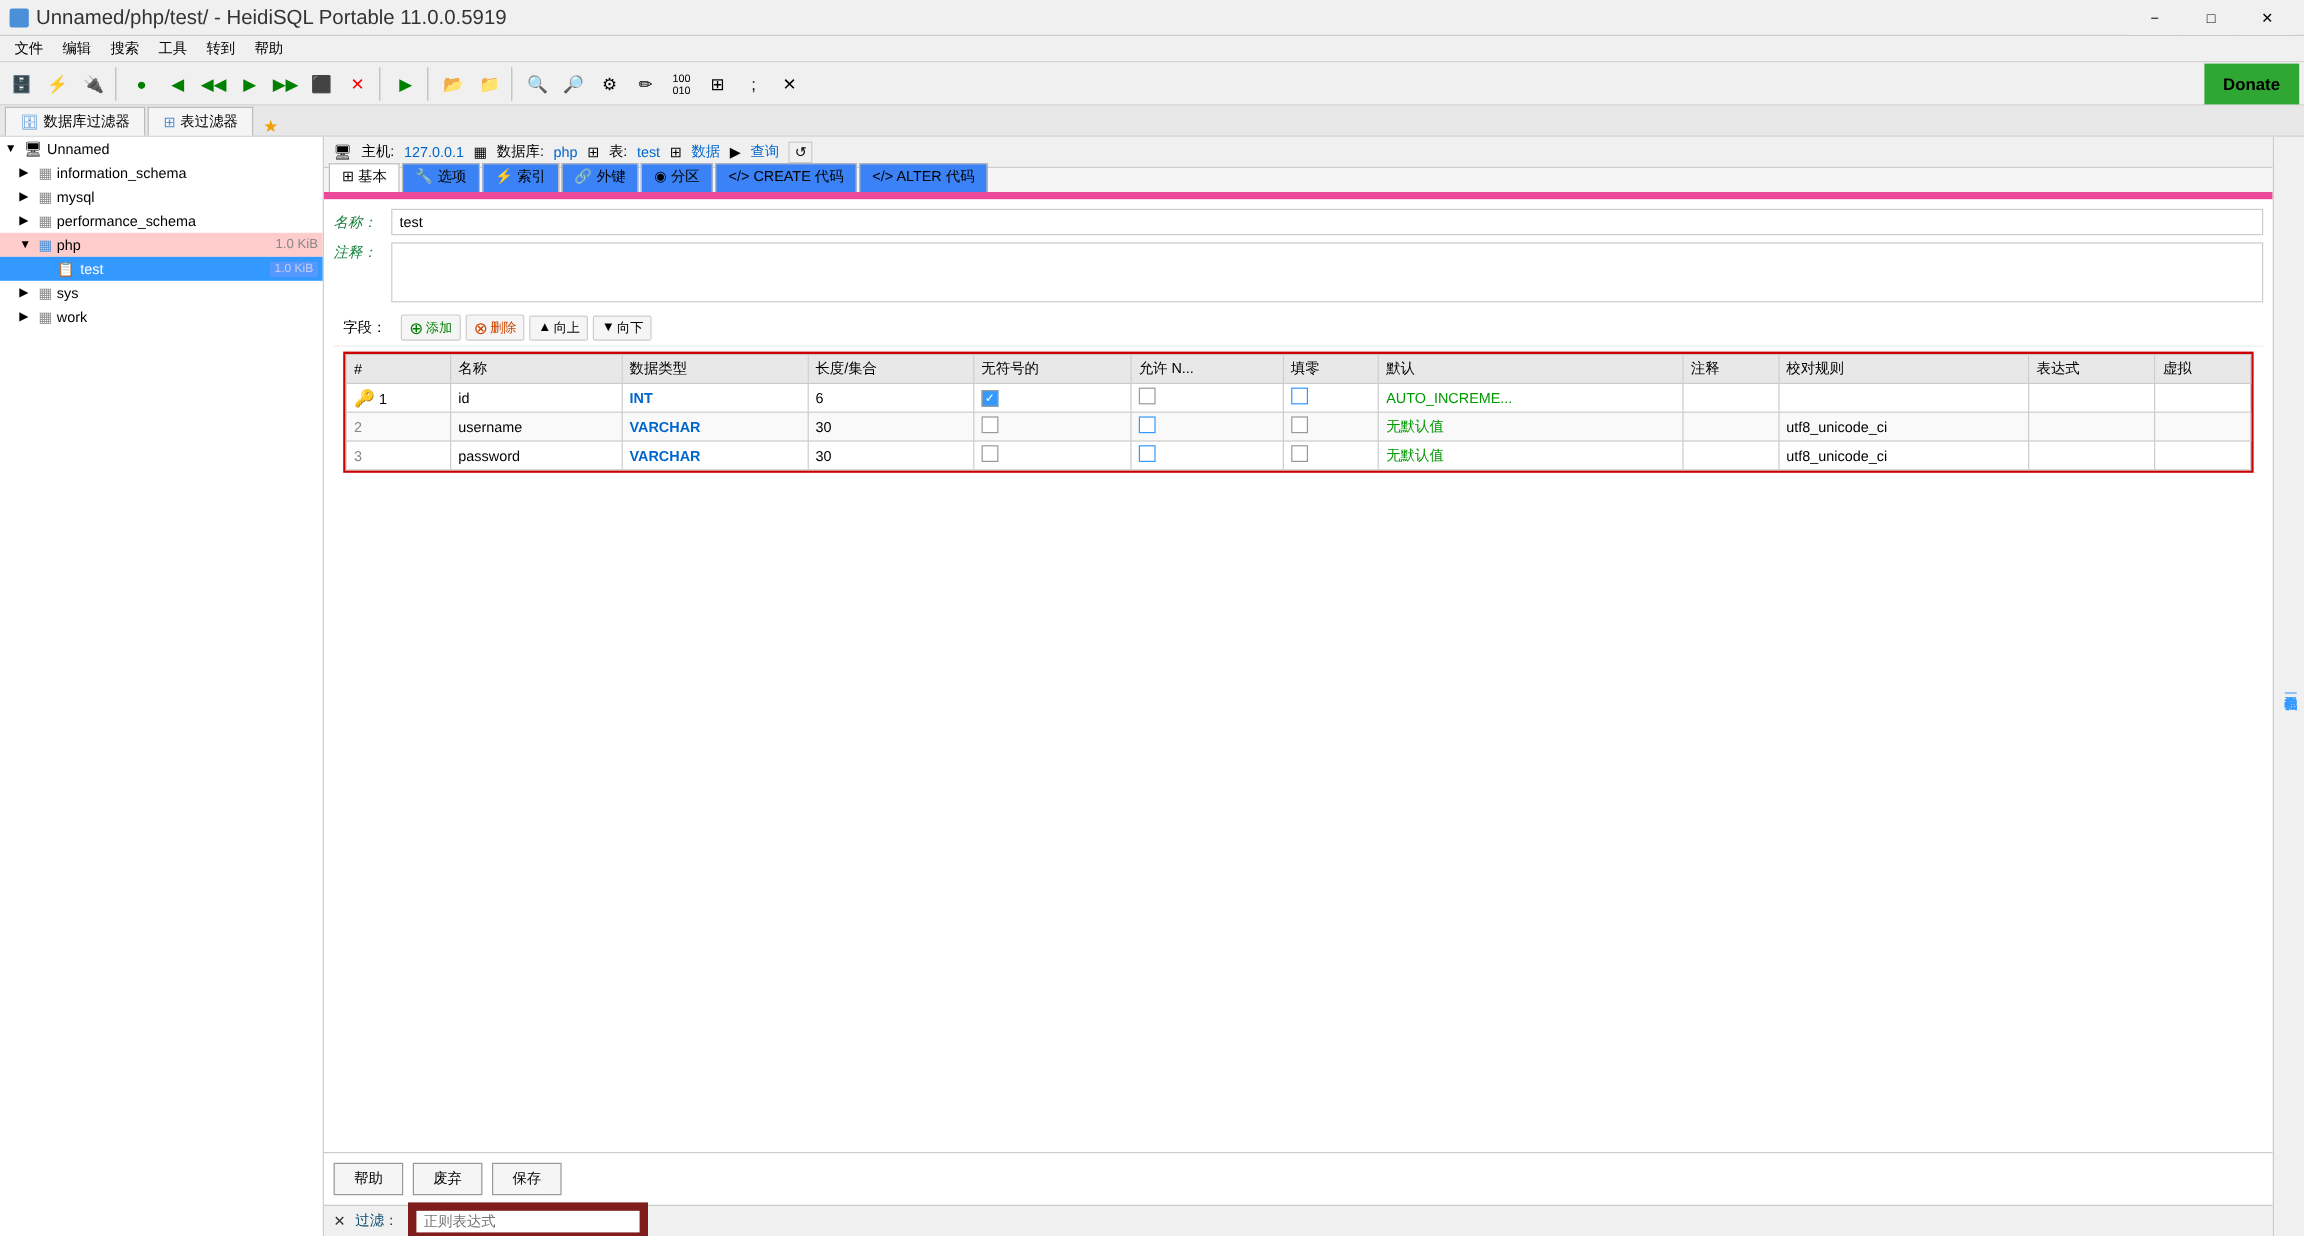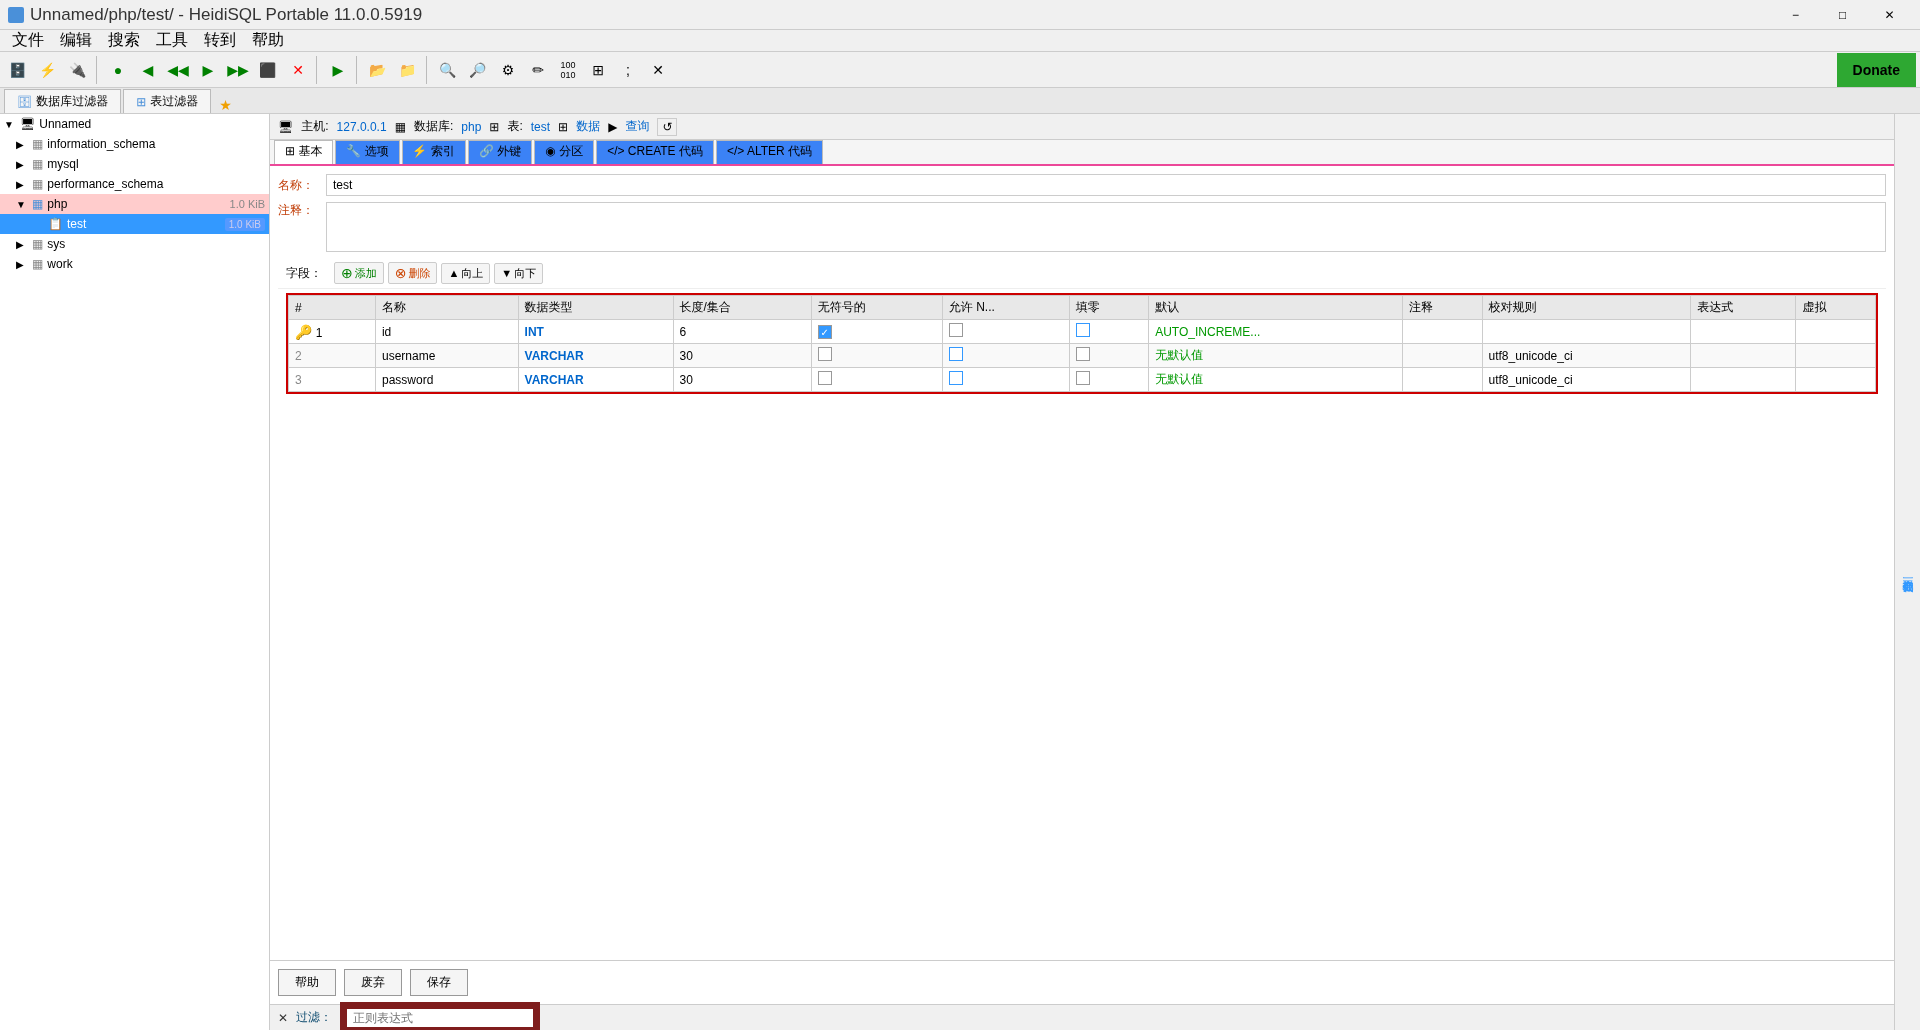--- a/index.html
+++ b/index.html
@@ -7,21 +7,21 @@
     
     
     #titlebar { background: #f0f0f0; height: 30px; display: flex; align-items: center; padding: 0 8px; border-bottom: 1px solid #ccc; }
     #titlebar .icon { width: 16px; height: 16px; background: #888; margin-right: 6px; }
     #titlebar .title { font-size: 17px; color: #333; flex: 1; }
     #titlebar .win-btns { display: flex; gap: 2px; }
     #titlebar .win-btn { width: 45px; height: 28px; border: none; background: #f0f0f0; cursor: pointer; font-size: 12px; display: flex; align-items: center; justify-content: center; }
     
     
     #menubar { background: #f0f0f0; height: 22px; display: flex; align-items: center; padding: 0 4px; border-bottom: 1px solid #ccc; }
-    #menubar span { padding: 2px 8px; cursor: pointer; font-size: 16px; }
+    #menubar span { padding: 2px 8px; cursor: pointer; font-size: 12px; }
     
     
     #toolbar { background: #f0f0f0; height: 36px; display: flex; align-items: center; padding: 2px 4px; border-bottom: 1px solid #ccc; gap: 2px; }
     .tb-btn { width: 28px; height: 28px; border: 1px solid transparent; background: transparent; cursor: pointer; display: flex; align-items: center; justify-content: center; font-size: 14px; border-radius: 2px; }
     .tb-separator { width: 4px; height: 28px; border-left: 1px solid #bbb; margin: 0 2px; }
     .donate-btn { background: #2ea832; color: #000000; border: none; padding: 4px 16px; font-size: 14px; font-weight: bold; cursor: pointer; margin-left: auto; height: 34px; }
     
     
     #tabbar { background: #e8e8e8; height: 26px; display: flex; align-items: flex-end; padding: 0 4px; border-bottom: 1px solid #ccc; }
     .tab { height: 24px; padding: 2px 12px; border: 1px solid #bbb; border-bottom: none; background: #f5f5f5; cursor: pointer; font-size: 12px; display: flex; align-items: center; gap: 4px; margin-right: 2px; }
@@ -38,28 +38,28 @@
     .indent1 { padding-left: 16px; }
     .indent2 { padding-left: 32px; }
     
     
     #content { flex: 1; background: white; overflow: hidden; display: flex; flex-direction: column; }
     
     
     #pathbar { background: #f0f0f0; height: 26px; display: flex; align-items: center; padding: 0 8px; gap: 8px; border-bottom: 1px solid #ccc; font-size: 12px; }
     
     
-    #content-tabs { height: 26px; display: flex; align-items: flex-end; background: #f5f5f5; border-bottom: 2px solid #ec4899; padding: 0 4px; }
+    #content-tabs { height: 26px; display: flex; align-items: flex-end; background: #f5f5f5; border-bottom: 6px solid #ec4899; padding: 0 4px; }
     .ctab { height: 24px; padding: 2px 10px; border: 1px solid #bbb; border-bottom: none; background: #3b82f6; cursor: pointer; font-size: 12px; margin-right: 2px; }
     .ctab.active { background: white; }
     
     
     #table-section { padding: 8px; flex: 1; overflow-y: auto; }
     .field-row { display: flex; align-items: center; gap: 8px; margin-bottom: 6px; font-size: 12px; }
-    .field-label { width: 40px; color: #c2410c; }
+    .field-label { width: 40px; color: #15803d; font-style: italic; }
     .field-value { flex: 1; border: 1px solid #ccc; padding: 3px 6px; background: white; font-size: 12px; }
     .field-value.multiline { height: 50px; resize: none; }
     
     
     #fields-toolbar { padding: 4px 8px; display: flex; align-items: center; gap: 4px; border-bottom: 1px solid #eee; font-size: 12px; }
     #fields-toolbar .label { margin-right: 8px; }
     .icon-btn { padding: 2px 6px; border: 1px solid #ccc; background: #f5f5f5; cursor: pointer; font-size: 11px; display: flex; align-items: center; gap: 2px; border-radius: 2px; }
     .icon-btn.add { color: green; }
     .icon-btn.del { color: #cc4400; }
     

